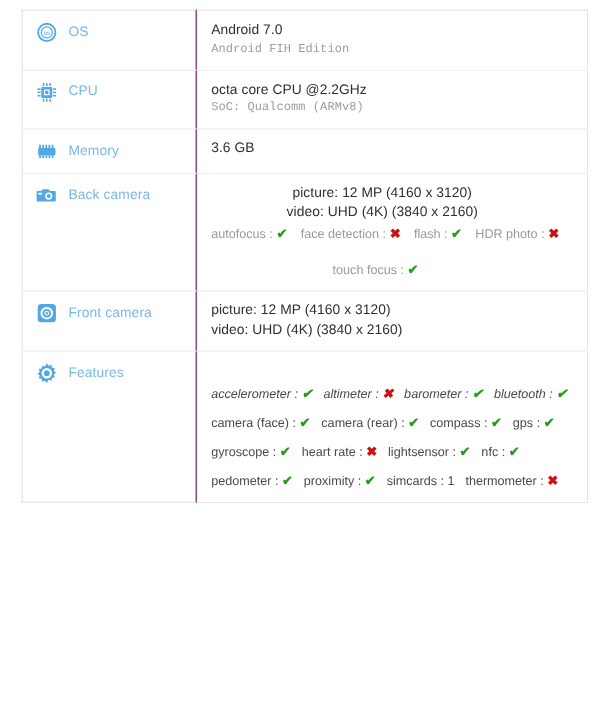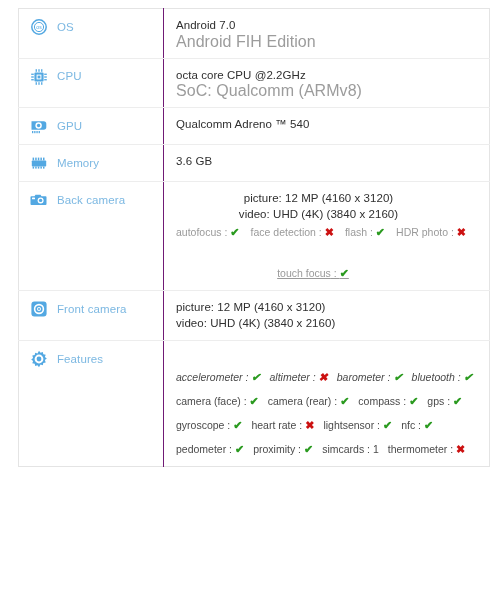--- a/index.html
+++ b/index.html
@@ -72,23 +72,24 @@
   }
 
   .v-main {
     color: #2f2f2f;
     font-size: 11.5px;
     line-height: 15.5px;
     letter-spacing: .05px;
   }
   .v-sub {
     color: #9c9c9c;
-    font-size: 16px;
+    font-size: 10px;
     line-height: 15px;
     letter-spacing: .05px;
+    font-family: Liberation Mono, monospace;
   }
 
   .feat-line {
     color: #4a4a4a;
     font-size: 10.5px;
     line-height: 15px;
     margin-top: 9px;
     white-space: nowrap;
   }
   .feat-line.first { margin-top: 20px; font-style: italic; }
@@ -102,21 +103,21 @@
   .cam-flags {
     color: #9a9a9a;
     font-size: 10.5px;
     line-height: 15px;
     margin-top: 3px;
     white-space: nowrap;
   }
   .cam-flags .feat-name { color: #9a9a9a; }
   .cam-flags .feat-item { margin-right: 11px; }
 
-  .cam-flags.spaced { margin-top: 26px; text-decoration: underline; }
+  .cam-flags.spaced { margin-top: 15px; }
 
   .chevron {
     position: absolute;
     right: 8px;
     top: 12px;
     width: 16px;
     height: 16px;
     border-radius: 50%;
     background: #c9c9c9;
     display: flex;
@@ -183,44 +184,20 @@
       <div class="v-main">octa core CPU @2.2GHz</div>
       <div class="v-sub">SoC: Qualcomm (ARMv8)</div>
 
     </td>
   </tr>
         <tr class="spec-row">
     <td class="label-cell">
       <div class="label-inner">
         <span class="ico">
                 <svg viewBox="0 0 18 18">
-                  <path d="M1.5 4.2h12.2a2.6 2.6 0 0 1 2.6 2.6v3.3a2.6 2.6 0 0 1-2.6 2.6H1.5z" fill="#53a8e2"></path>
-                  <circle cx="8.6" cy="8.5" r="3.2" fill="#ffffff"></circle>
-                  <circle cx="8.6" cy="8.5" r="1.7" fill="#53a8e2"></circle>
-                  <g fill="#53a8e2">
-                    <rect x="2" y="14" width="1.3" height="2.2"></rect>
-                    <rect x="4.2" y="14" width="1.3" height="2.2"></rect>
-                    <rect x="6.4" y="14" width="1.3" height="2.2"></rect>
-                    <rect x="8.6" y="14" width="1.3" height="2.2"></rect>
-                  </g>
-                </svg>
-              </span>
-        <span class="label-text">GPU</span>
-      </div>
-    </td>
-    <td class="value-cell">
-      <div class="v-main">Qualcomm Adreno ™ 540</div>
-
-    </td>
-  </tr>
-        <tr class="spec-row">
-    <td class="label-cell">
-      <div class="label-inner">
-        <span class="ico">
-                <svg viewBox="0 0 18 18">
                   <g fill="#53a8e2">
                     <rect x="1.8" y="6.4" width="14.4" height="6.2" rx="0.8"></rect>
                     <rect x="2.6" y="3.6" width="1.5" height="2.8"></rect>
                     <rect x="5.2" y="3.6" width="1.5" height="2.8"></rect>
                     <rect x="7.8" y="3.6" width="1.5" height="2.8"></rect>
                     <rect x="10.4" y="3.6" width="1.5" height="2.8"></rect>
                     <rect x="13" y="3.6" width="1.5" height="2.8"></rect>
                     <rect x="2.6" y="12.6" width="1.5" height="2"></rect>
                     <rect x="5.2" y="12.6" width="1.5" height="2"></rect>
                     <rect x="7.8" y="12.6" width="1.5" height="2"></rect>

